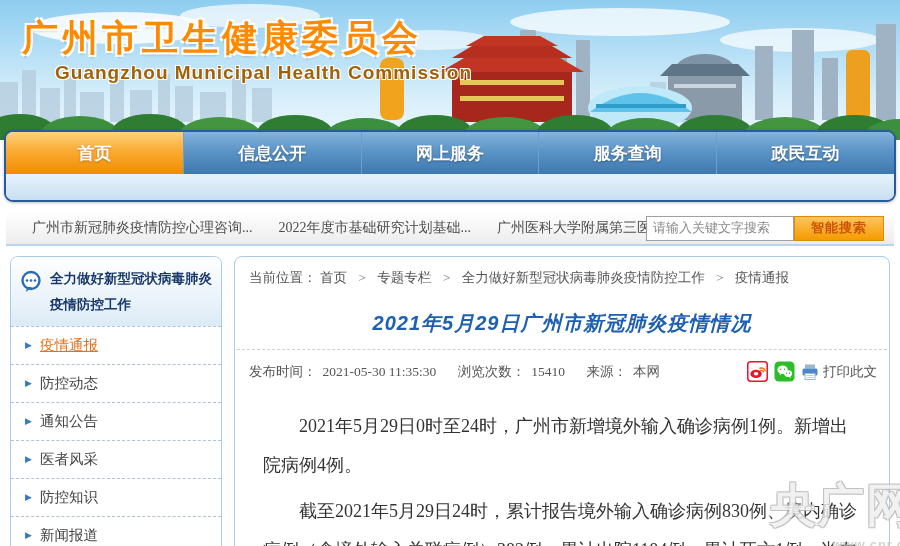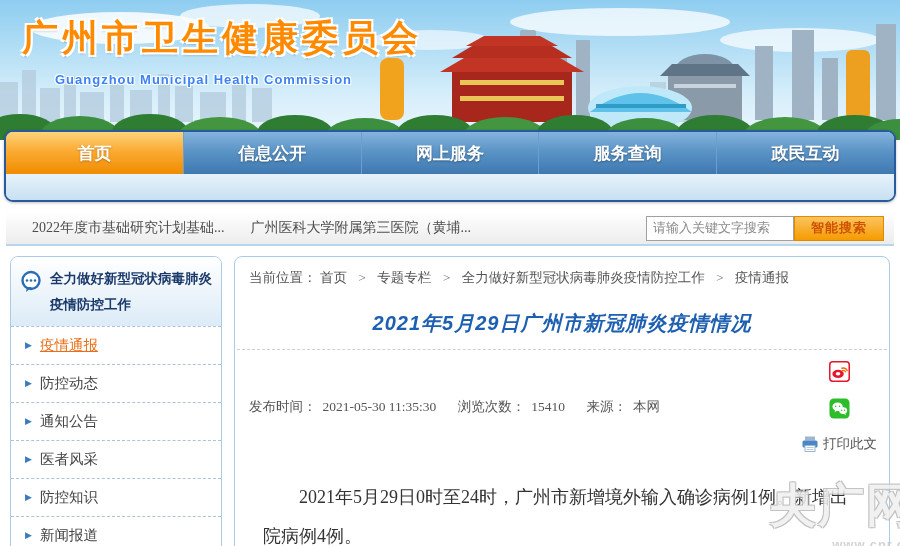--- a/index.html
+++ b/index.html
@@ -5,21 +5,21 @@
   * { margin:0; padding:0; box-sizing:border-box; }
   html,body { background:#fff; }
   body { width:900px; height:546px; overflow:hidden; font-family:"Liberation Sans", sans-serif; }
   .page { position:relative; width:900px; height:546px; overflow:hidden; background:#fff; }
 
   
   .banner { position:relative; height:140px; overflow:hidden; }
   .banner svg { display:block; }
   .banner-title { position:absolute; top:14px; left:22px; font-size:36px; font-weight:bold; letter-spacing:4px; color:#ff8a00;
     text-shadow:-2px -2px 0 #fff, 2px -2px 0 #fff, -2px 2px 0 #fff, 2px 2px 0 #fff, 0 3px 2px rgba(0,0,0,.15); }
-  .banner-sub { position:absolute; top:72px; left:55px; font-size:13px; font-weight:bold; letter-spacing:1px; color:#3b82f6;
+  .banner-sub { position:absolute; top:62px; left:55px; font-size:19px; font-weight:bold; letter-spacing:1px; color:#a16207;
     text-shadow:-1px -1px 0 #fff, 1px -1px 0 #fff, -1px 1px 0 #fff, 1px 1px 0 #fff; }
 
   
   .navwrap { position:absolute; top:130px; left:4px; right:4px; z-index:6; border:2px solid #2a5a9e; border-radius:9px; overflow:hidden; background:#cfe4f4; box-shadow:0 1px 3px rgba(0,0,0,.25); }
   .navrow { display:flex; height:42px; }
   .navtab { flex:1; display:flex; align-items:center; justify-content:center; font-size:17px; font-weight:bold; color:#fff; cursor:pointer;
     background:linear-gradient(#85b4dd 0%, #5b94c6 45%, #3e78b0 100%); text-shadow:0 1px 2px rgba(0,0,0,.35); border-right:1px solid #6d9fce; }
   .navtab:last-child { border-right:none; }
   .navtab.active { background:linear-gradient(#fdd37a 0%, #fbab33 45%, #f08c00 100%); text-shadow:0 1px 2px rgba(120,60,0,.45); }
   .subbar { height:26px; background:linear-gradient(#e6f2fb, #c9e0f2); }
@@ -53,21 +53,21 @@
   
   .content { flex:1; border:1px solid #a9cbe9; border-radius:8px 8px 0 0; background:#fff; min-height:340px; position:relative; overflow:hidden; }
   .breadcrumb { padding:12px 14px 10px 14px; font-family:"Liberation Serif", serif; font-size:13.5px; color:#555; }
   .breadcrumb a { color:#555; text-decoration:none; cursor:pointer; }
   .crumb-sep { margin:0 8px; color:#777; }
   .art-title { text-align:center; padding:13px 0 12px 0; font-size:20px; font-weight:bold; color:#1d5fb0; letter-spacing:1px;font-style:italic; }
   .dashline { border-bottom:1px dashed #cfcfcf; margin:0 2px; }
   .meta { display:flex; align-items:center; justify-content:space-between; padding:11px 12px 9px 14px; font-family:"Liberation Serif", serif; font-size:13.5px; color:#555; }
   .meta-left span { margin-right:6px; }
   .meta-left .gap { margin-right:18px; }
-  .meta-right { display:flex; align-items:center; gap:16px;flex-direction:column; }
+  .meta-right { display:flex; align-items:center; gap:6px; }
   .share-ic { width:21px; height:21px; display:inline-block; cursor:pointer; }
   .print-link { display:flex; align-items:center; gap:4px; color:#555; cursor:pointer; }
   .body-text { padding:8px 28px 10px 28px; font-family:"Liberation Serif", serif; font-size:18px; color:#333; line-height:2.15; }
   .body-text p { text-indent:2em; margin:8px 0; }
 
   
   .watermark { position:absolute; right:-14px; bottom:-6px; text-align:right; pointer-events:none; color:#c4c4c4; opacity:.85; }
   .wm-cn { font-size:46px; font-weight:bold; letter-spacing:2px; font-family:"Liberation Sans", sans-serif;
     color:#efefef; text-shadow:-1px -1px 0 #b9b9b9, 1px -1px 0 #b9b9b9, -1px 1px 0 #b9b9b9, 1px 1px 0 #b9b9b9; }
   .wm-url { font-size:13px; font-weight:bold; color:#cccccc; letter-spacing:1px; }
@@ -182,20 +182,21 @@
         </div>
       <div class="navtab">
           <span>政民互动</span>
         </div>
     </div>
     <div class="subbar"></div>
   </div>
 
   <div class="announce">
     <div class="news-links">
+      <a class="news-link">广州市新冠肺炎疫情防控心理咨询...</a>
       <a class="news-link">2022年度市基础研究计划基础...</a>
       <a class="news-link">广州医科大学附属第三医院（黄埔...</a>
     </div>
     <div class="searchbox">
       <input class="search-input" placeholder="请输入关键文字搜索" style="">
       <button class="search-btn">智能搜索</button>
     </div>
   </div>
 
   <div class="main">

